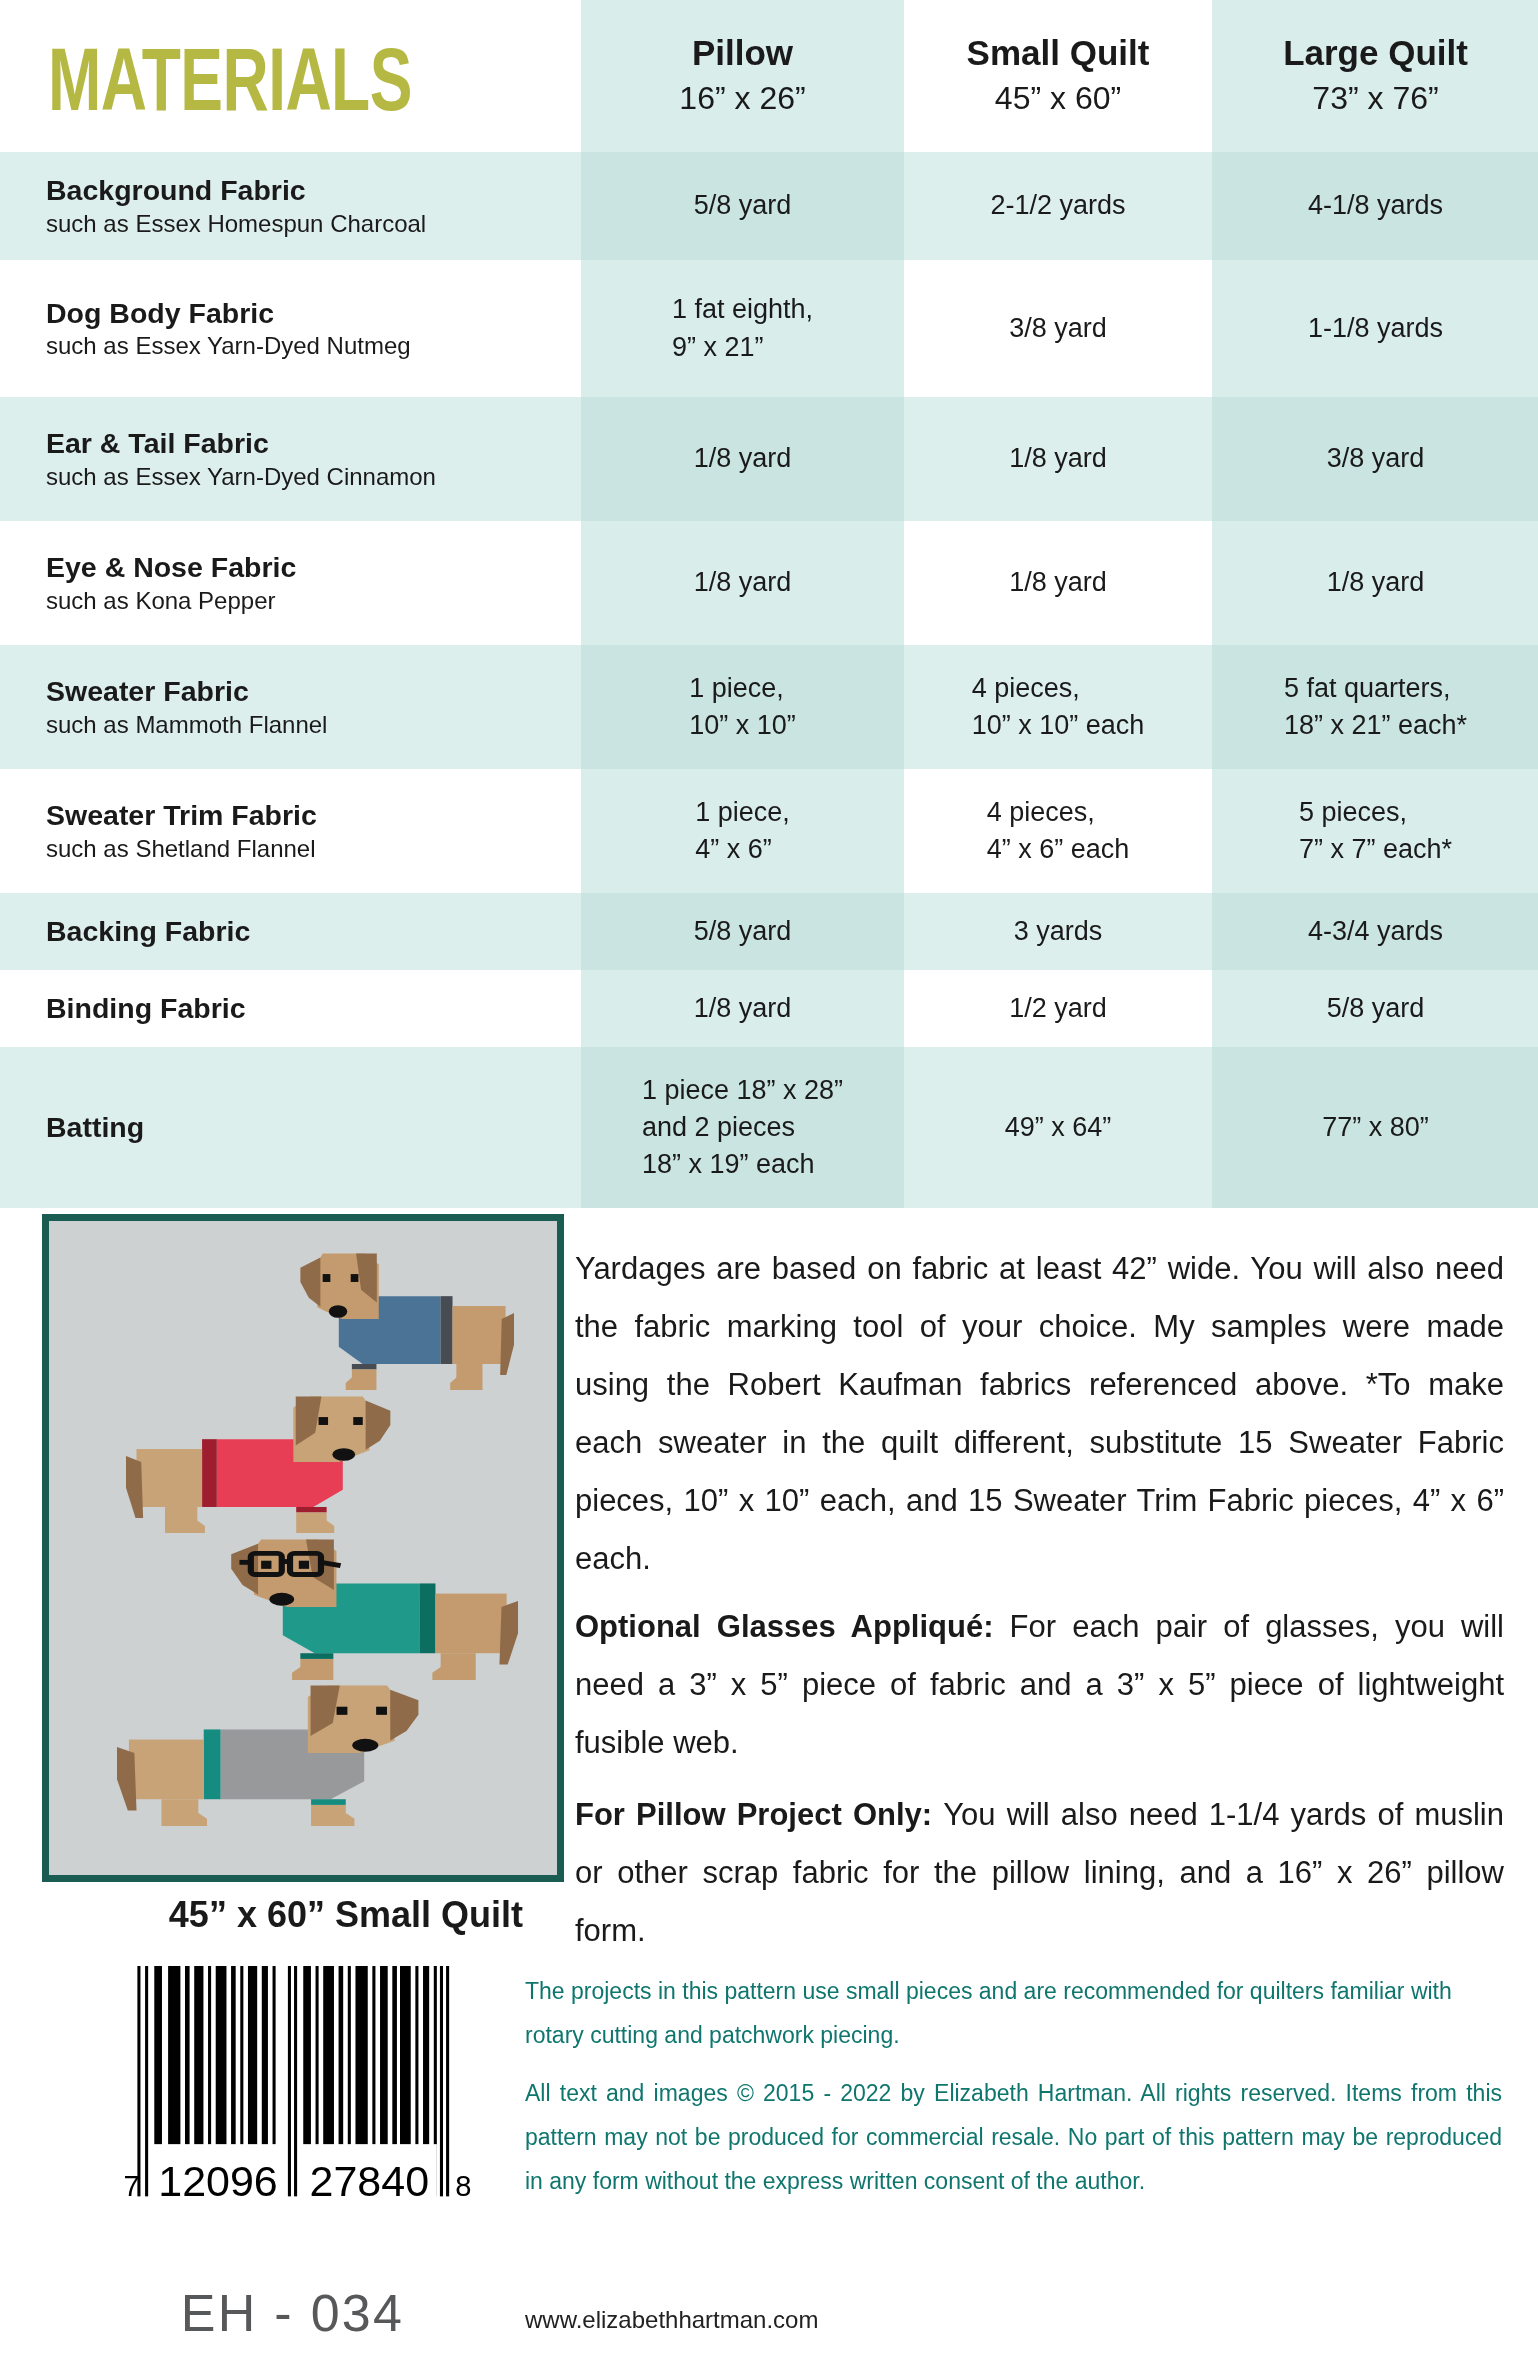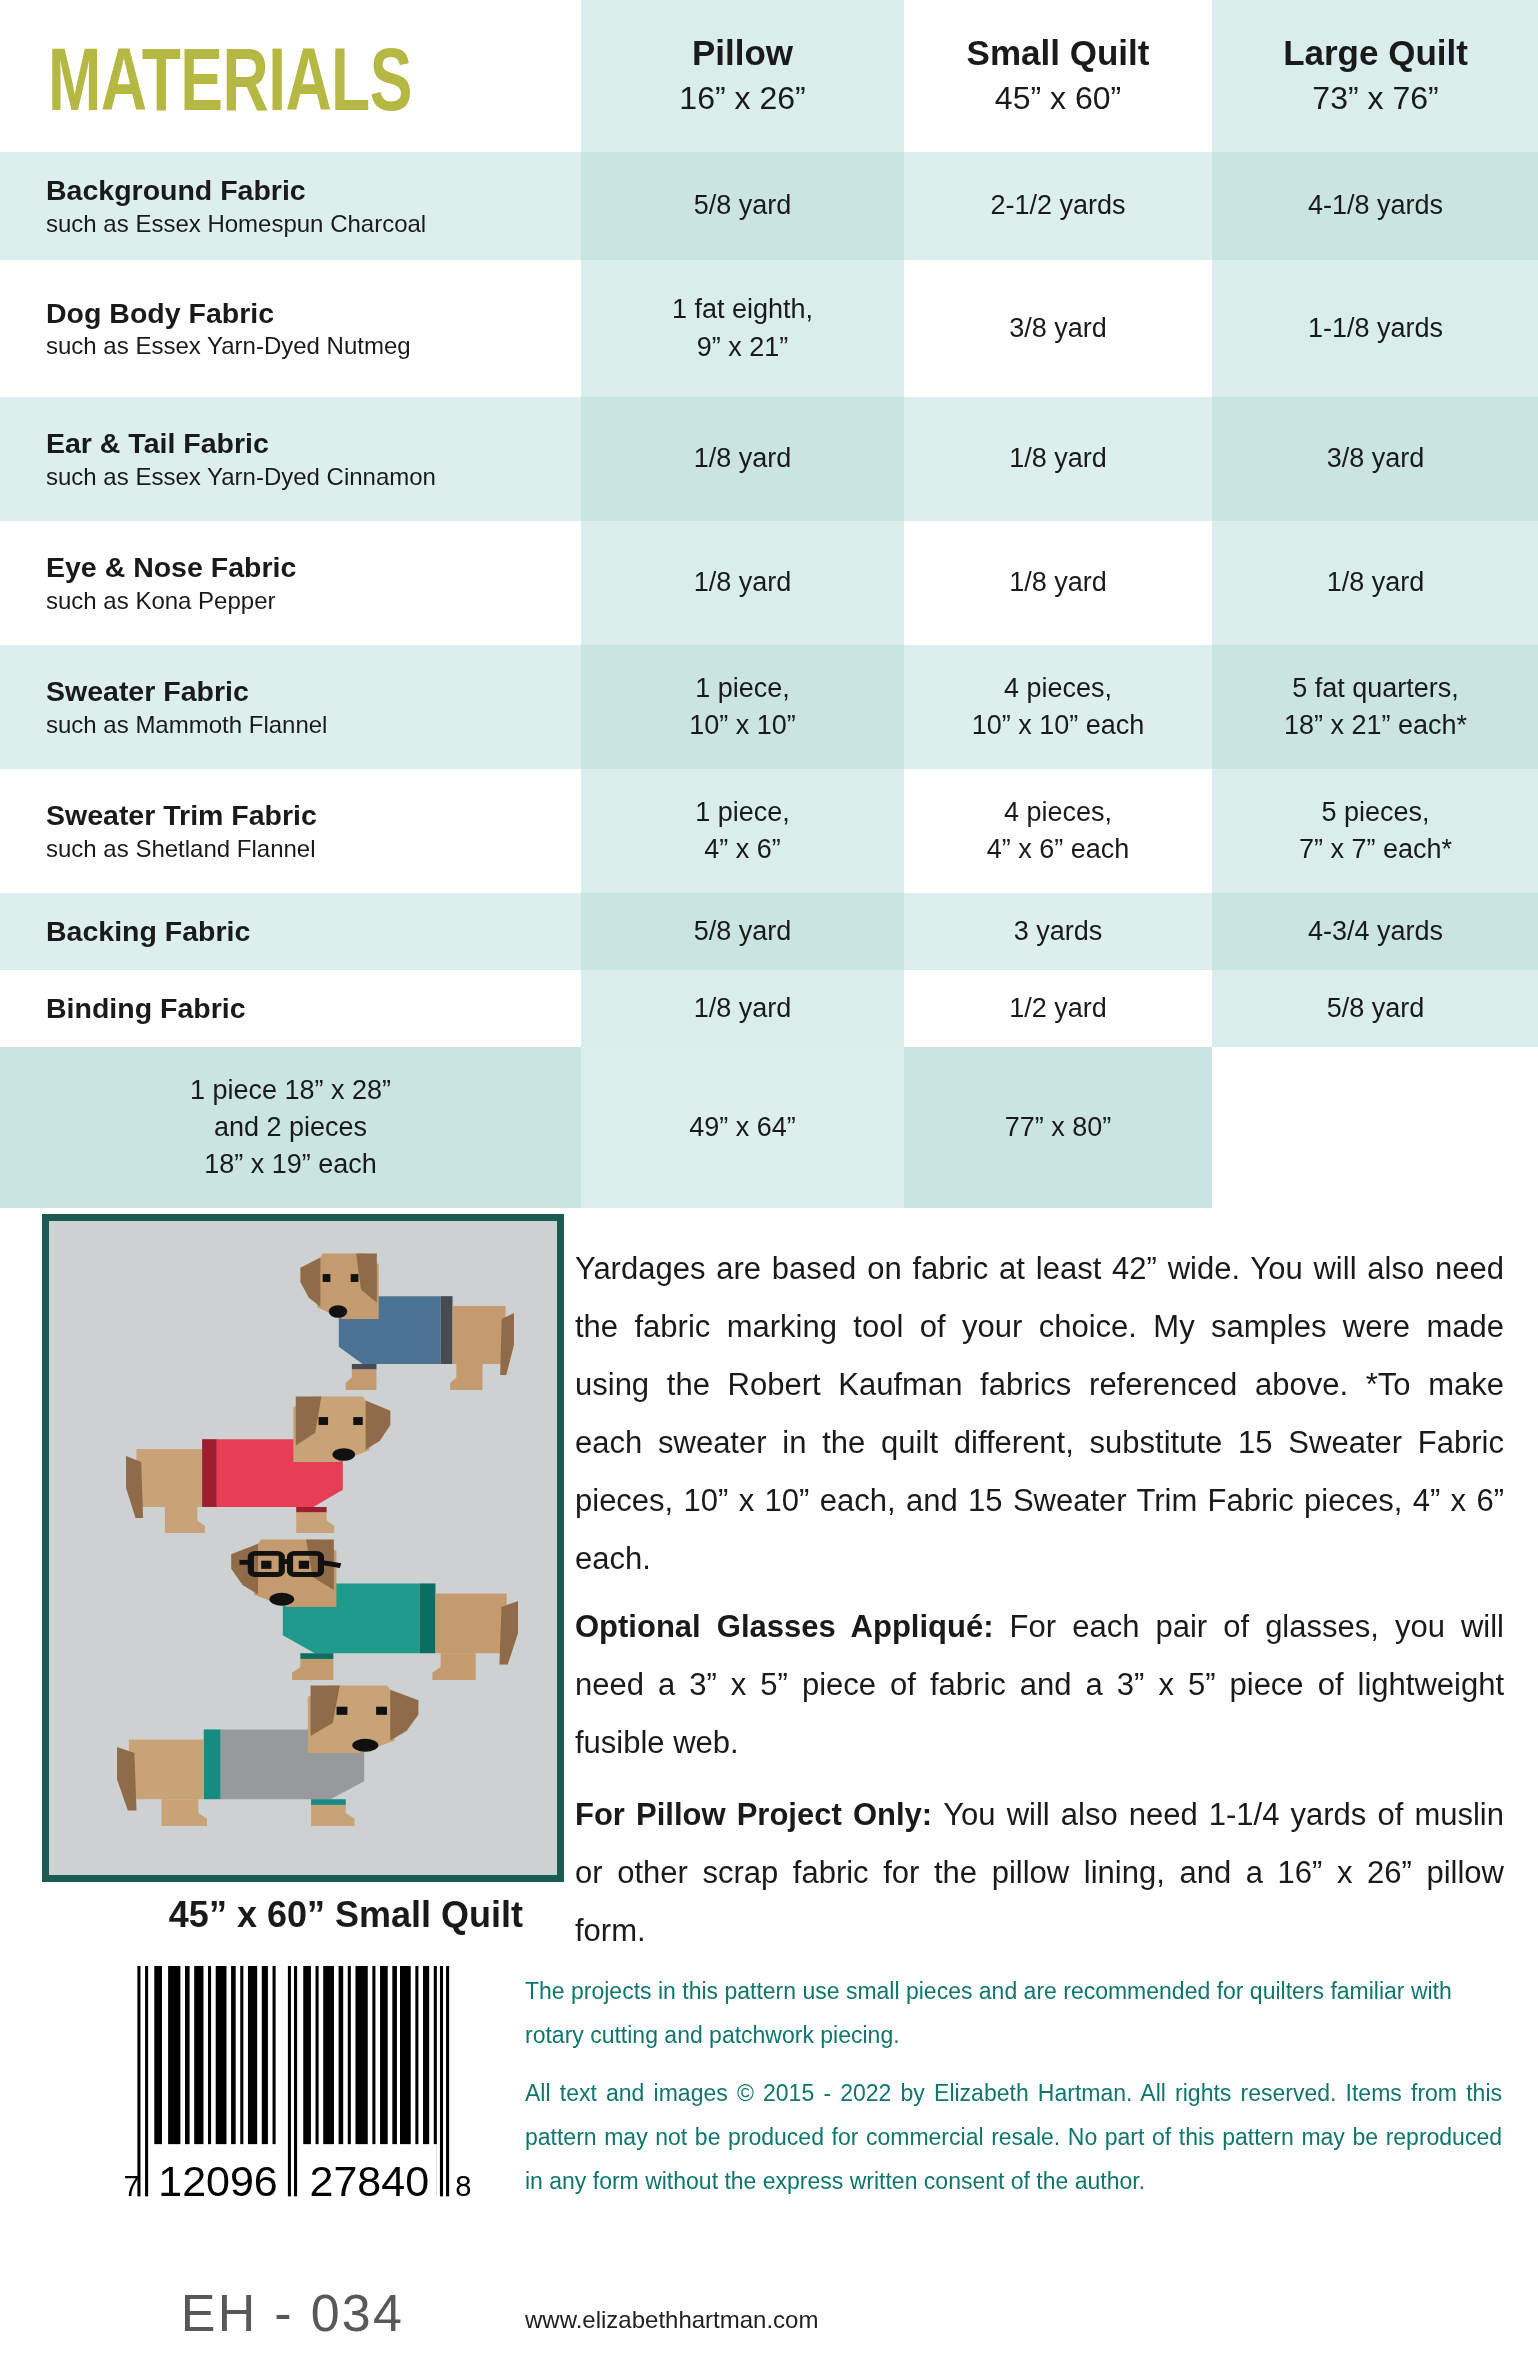--- a/index.html
+++ b/index.html
@@ -5,21 +5,21 @@
   html,body{margin:0;padding:0;background:#ffffff;}
   body{width:1538px;height:2377px;position:relative;overflow:hidden;
        font-family:"Liberation Sans", sans-serif;color:#1a1a1a;
        -webkit-font-smoothing:antialiased;}
 
   
   .mat-table{position:absolute;left:0;top:0;width:1538px;
     display:grid;grid-template-columns:581px 323px 308px 327px;
     grid-template-rows:152px 108px 137px 124px 124px 124px 124px 77px 77px 161px;}
   .cell{display:flex;flex-direction:column;justify-content:center;align-items:center;
-        text-align:center;white-space:pre-line;}
+        white-space:pre-line;}
   .cell.lab{align-items:flex-start;text-align:right;padding-left:46px;}
   .cell.colt{background:#d9edeb;}
   .row-tint{background:#ddefec;}
   .row-tint.colt{background:#c9e4e1;}
   .hdr-title{font-weight:bold;font-size:35px;line-height:1.0;}
   .hdr-sub{font-size:32px;margin-top:10.8px;}
   .lab-title{font-weight:bold;font-size:28.5px;line-height:1.15;}
   .lab-note{font-size:24px;margin-top:3.1px;}
   .val{font-size:27px;line-height:1.38;}
   .materials-title{position:absolute;left:48px;top:28px;
@@ -129,20 +129,23 @@
   <div class="cell row-tint val">3 yards</div>
   <div class="cell colt row-tint val">4-3/4 yards</div>
 
   <div class="cell lab">
     <div class="lab-title">Binding Fabric</div>
   </div>
   <div class="cell colt val">1/8 yard</div>
   <div class="cell val">1/2 yard</div>
   <div class="cell colt val">5/8 yard</div>
 
+  <div class="cell lab row-tint">
+    <div class="lab-title">Batting</div>
+  </div>
   <div class="cell colt row-tint val">1 piece 18” x 28”
 and 2 pieces
 18” x 19” each</div>
   <div class="cell row-tint val">49” x 64”</div>
   <div class="cell colt row-tint val">77” x 80”</div>
 </div>
 
 <div class="materials-title">MATERIALS</div>
 
 <div class="quilt">

